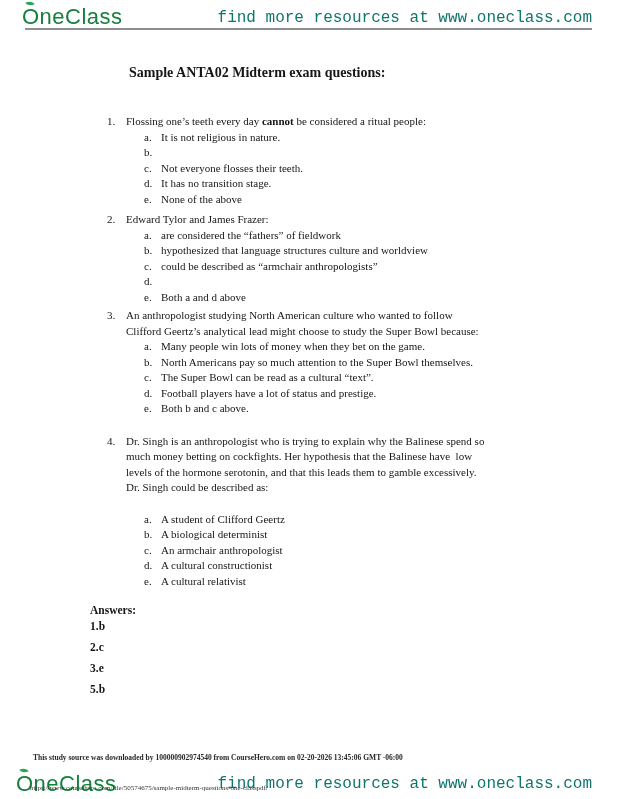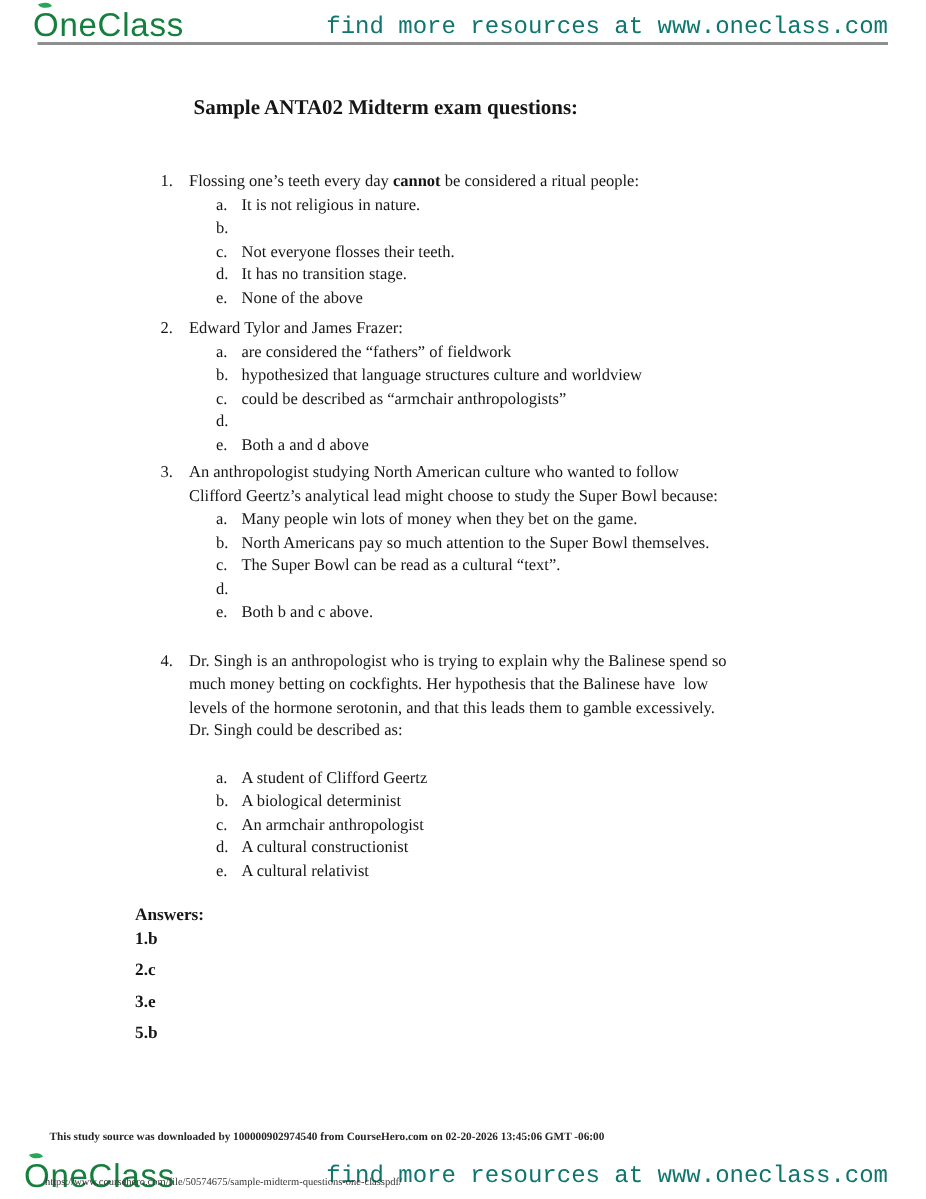--- a/index.html
+++ b/index.html
@@ -177,20 +177,21 @@
           <div class="option">
               <span class="opt-letter">b.</span>
               <span class="opt-text">North Americans pay so much attention to the Super Bowl themselves.</span>
             </div>
           <div class="option">
               <span class="opt-letter">c.</span>
               <span class="opt-text">The Super Bowl can be read as a cultural “text”.</span>
             </div>
           <div class="option">
               <span class="opt-letter">d.</span>
+              <span class="opt-text">Football players have a lot of status and prestige.</span>
             </div>
           <div class="option">
               <span class="opt-letter">e.</span>
               <span class="opt-text">Both b and c above.</span>
             </div>
         </div>
       </div>
     </div>
 
     <div class="question q4">

